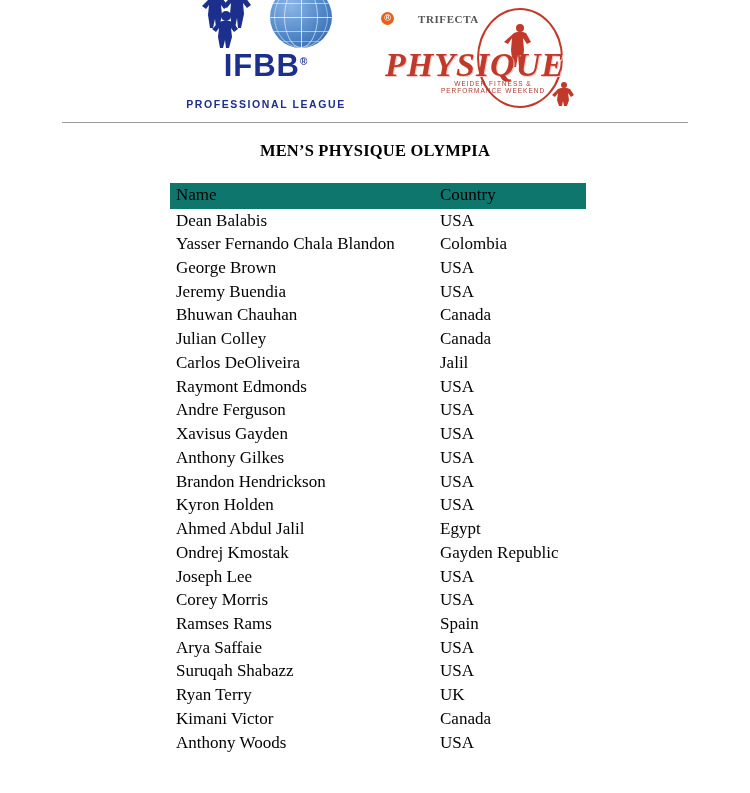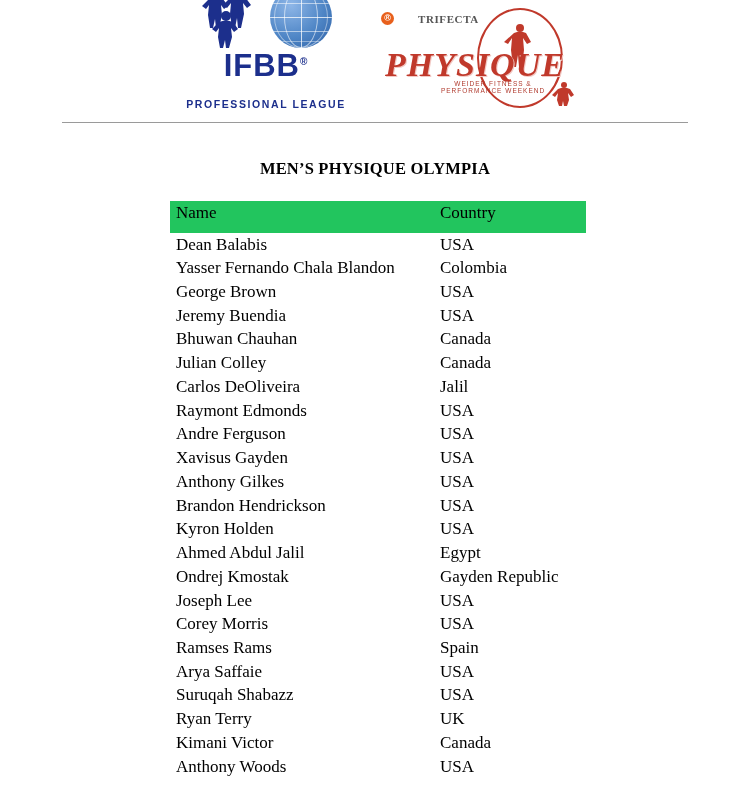--- a/index.html
+++ b/index.html
@@ -216,38 +216,38 @@
     border-top: 1px solid #9a9a9a;
   }
 
   
   .doc-title {
     text-align: center;
     font-family: "Liberation Serif", serif;
     font-weight: bold;
     font-size: 16.5px;
     letter-spacing: 0.2px;
-    margin-top: 36px;
+    margin-top: 18px;
   }
 
   
   .table-wrap {
     margin: 22px 165px 0 170px;
   }
   table.roster {
     border-collapse: collapse;
     width: 416px;
     font-size: 17px;
     font-family: "Liberation Serif", serif;
   }
   table.roster th {
-    background: #22c55e;
+    background: #0f766e;
     text-align: left;
     font-weight: normal;
-    padding: 2px 4px 10px 6px;
+    padding: 2px 4px 4px 6px;
     font-size: 17px;
     margin-top: 32px;
   }
   table.roster td {
     padding: 1.5px 4px 1.5px 6px;
     line-height: 1.22;
     white-space: nowrap;
   }
   table.roster th.col-name,
   table.roster td.col-name { width: 266px; }

